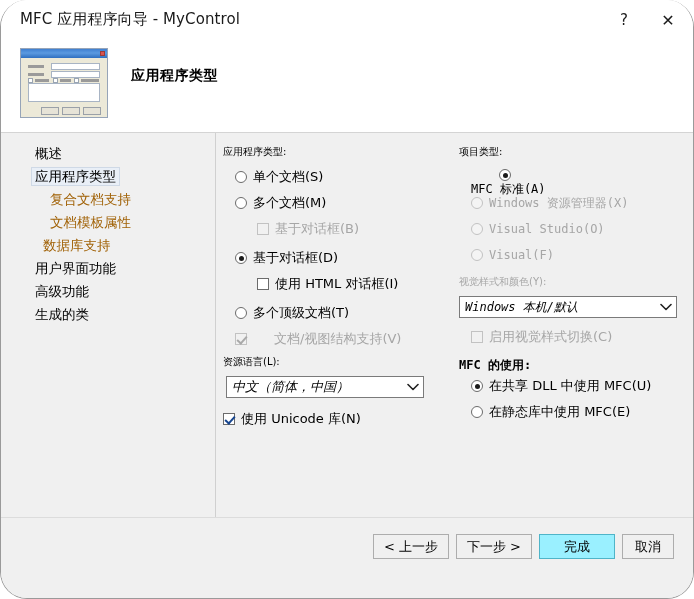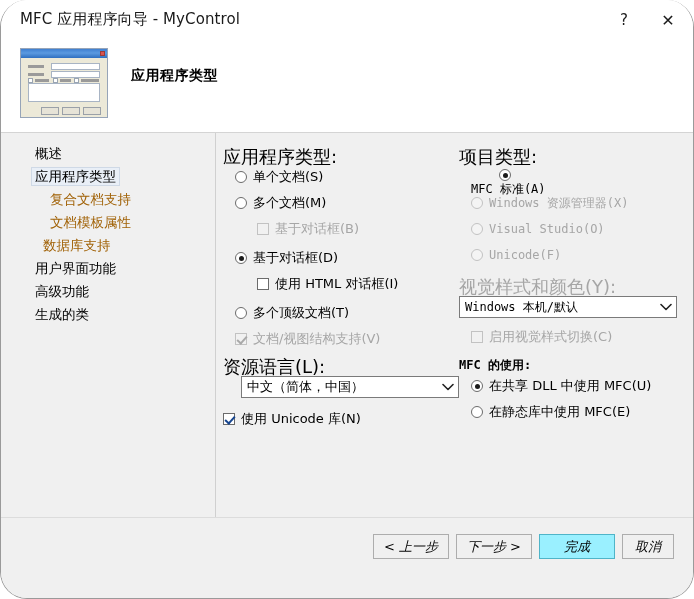--- a/index.html
+++ b/index.html
@@ -122,21 +122,21 @@
     padding: 0px 3px;
   }
 
   
   .col { position: absolute; top: 0; }
   .col-mid { left: 222px; width: 232px; height: 385px; }
   .col-right { left: 458px; width: 234px; height: 385px; }
 
   .grp-label {
     position: absolute;
-    font-size: 18px; color: #000000;
+    font-size: 10px; color: #000000;
     white-space: nowrap;
   }
   .grp-label.disabled { color: #a6a6a6; }
 
   .opt {
     position: absolute;
     font-size: 13px; color: #000000;
     white-space: nowrap;
     display: flex; align-items: center;
     line-height: 16px;
@@ -178,21 +178,21 @@
   .mono { font-family: "DejaVu Sans Mono", "Liberation Mono", monospace; font-size: 12px; }
 
   
   .combo {
     position: absolute;
     height: 22px;
     background: #ffffff;
     border: 1px solid #7a7a7a;
     display: flex; align-items: center;
     padding-left: 5px;
-    font-size: 13px; color: #000000;
+    font-size: 13px; color: #000000; font-style: italic;
   }
   .combo .cval { flex: 1 1 auto; white-space: nowrap; }
   .combo .carrow {
     width: 20px; flex: 0 0 auto;
     display: flex; align-items: center; justify-content: center;
     font-size: 11px; color: #2b2b2b;
   }
 
   
   .footer {
@@ -203,21 +203,20 @@
   }
   .btn {
     position: absolute; top: 16px;
     height: 25px;
     background: #f0f0f0;
     border: 1px solid #adadad;
     font-size: 13px; color: #000000;
     display: flex; align-items: center; justify-content: center;
     white-space: nowrap;
     cursor: default;
-    font-style: italic;
   }
   .btn.primary {
     background: #9af0ff;
     border: 1px solid #4fb4c8;
   }
 </style>
 </head>
 <body>
 
 <div class="window">
@@ -291,28 +290,28 @@
       <div class="opt" style="left:34px; top:143px;">
         <span class="check"></span>
         <span class="lbl">使用 HTML 对话框(I)</span>
       </div>
 
       <div class="opt" style="left:12px; top:172px;">
         <span class="radio"></span>
         <span class="lbl">多个顶级文档(T)</span>
       </div>
 
-      <div class="opt disabled" style="left:12px; top:198px;">
+      <div class="opt disabled" style="left:12px; top:198px;gap:21px;">
         <span class="check dis checked"></span>
         <span class="lbl">文档/视图结构支持(V)</span>
       </div>
 
       <div class="grp-label" style="left:0; top:222px;">资源语言(L):</div>
 
-      <div class="combo" style="left:18px; top:243px; width:218px;">
+      <div class="combo" style="left:3px; top:243px; width:198px;">
         <span class="cval">中文（简体，中国）</span>
         <span class="carrow">
           <svg width="12" height="8" viewBox="0 0 12 8" aria-hidden="true">
             <path d="M1 1.5 L6 6.5 L11 1.5" fill="none" stroke="#222" stroke-width="1.6" stroke-linecap="round" stroke-linejoin="round"></path>
           </svg>
         </span>
       </div>
 
       <div class="opt" style="left:0; top:278px;">
         <span class="check checked"></span>
@@ -333,21 +332,21 @@
         <span class="lbl mono">Windows 资源管理器(X)</span>
       </div>
 
       <div class="opt disabled" style="left:12px; top:88px;">
         <span class="radio dis"></span>
         <span class="lbl mono">Visual Studio(O)</span>
       </div>
 
       <div class="opt disabled" style="left:12px; top:114px;">
         <span class="radio dis"></span>
-        <span class="lbl mono">Unicode(F)</span>
+        <span class="lbl mono">Visual(F)</span>
       </div>
 
       <div class="grp-label disabled" style="left:0; top:142px;">视觉样式和颜色(Y):</div>
 
       <div class="combo" style="left:0; top:163px; width:218px;">
         <span class="cval mono">Windows 本机/默认</span>
         <span class="carrow">
           <svg width="12" height="8" viewBox="0 0 12 8" aria-hidden="true">
             <path d="M1 1.5 L6 6.5 L11 1.5" fill="none" stroke="#222" stroke-width="1.6" stroke-linecap="round" stroke-linejoin="round"></path>
           </svg>

